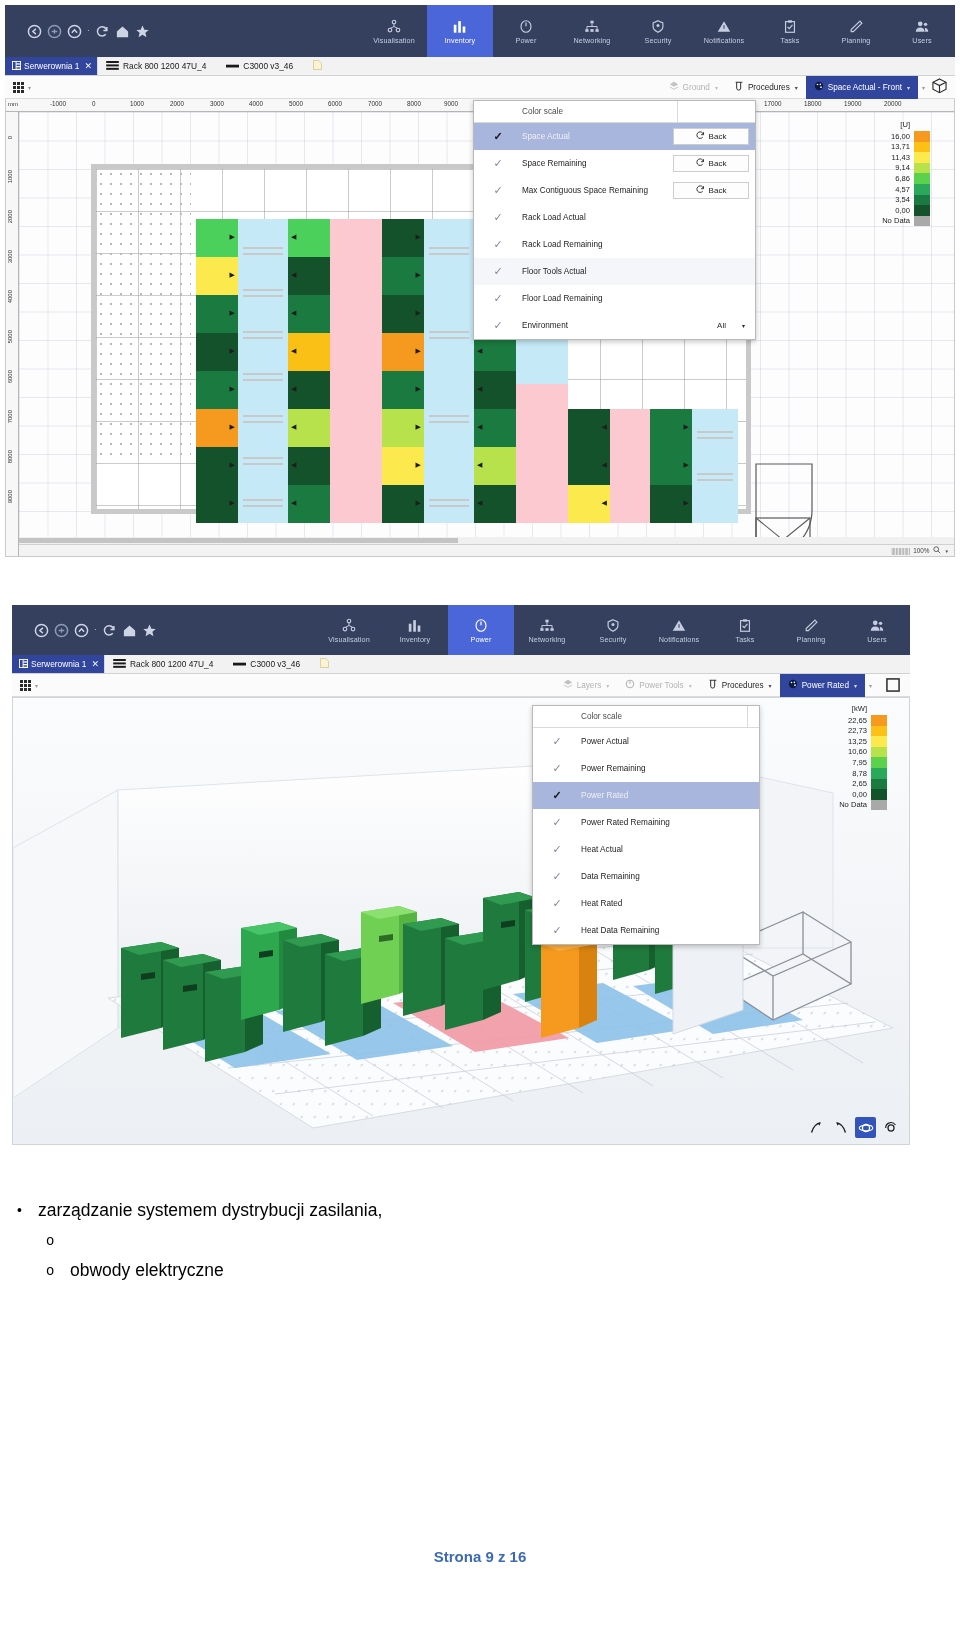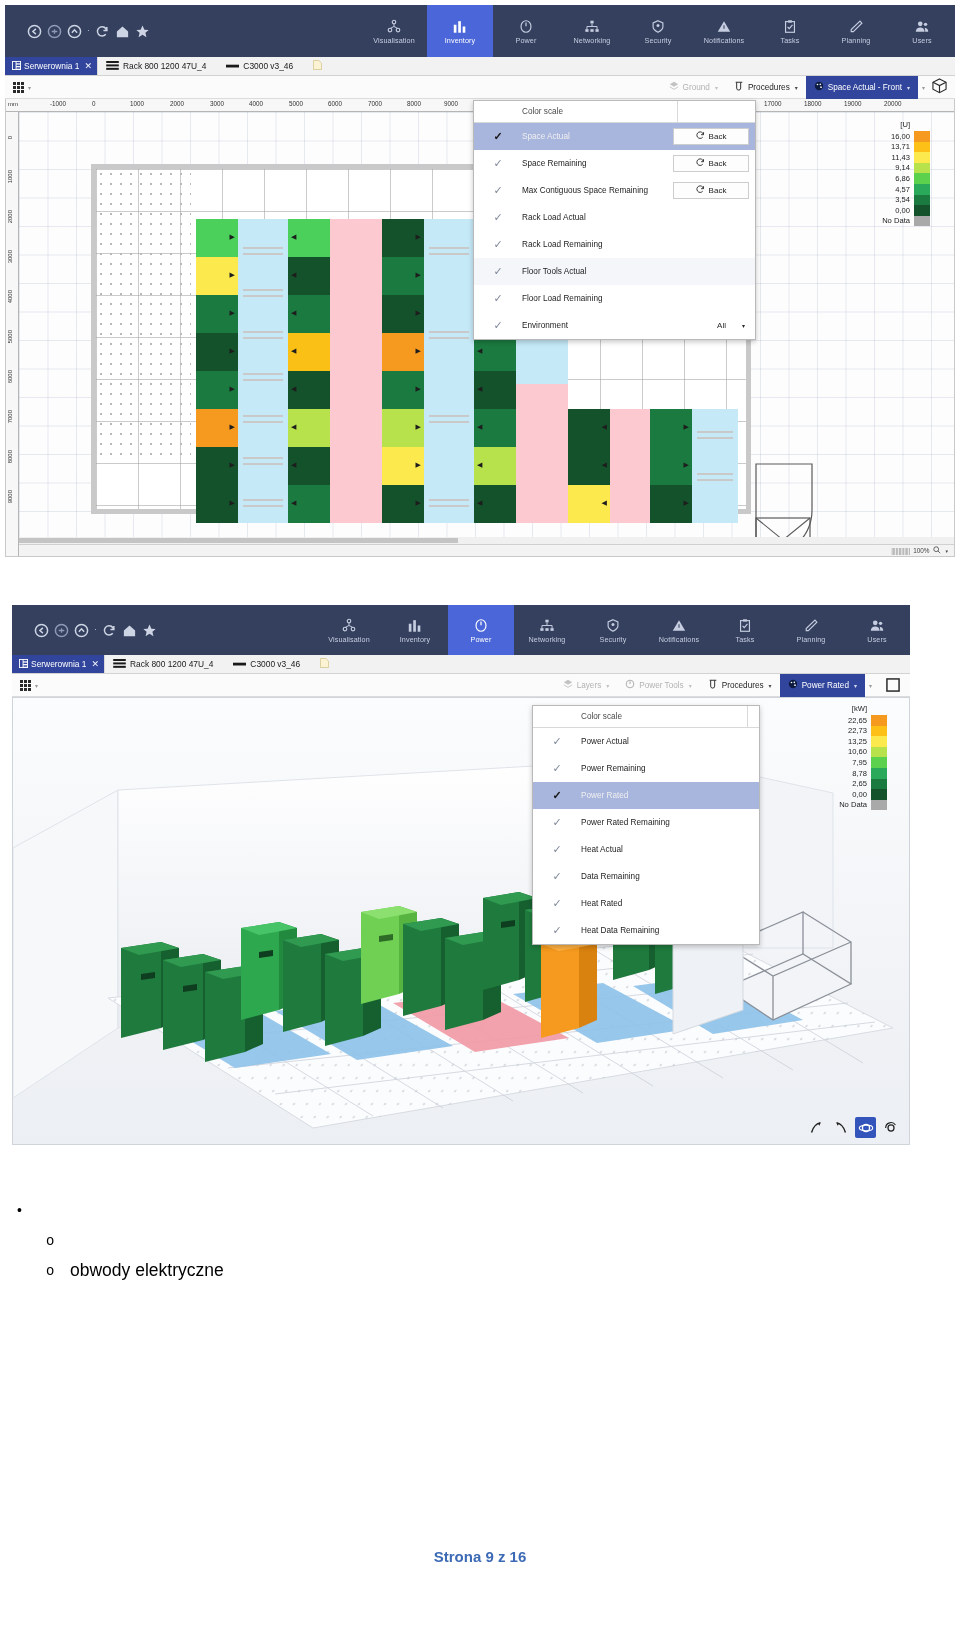--- a/index.html
+++ b/index.html
@@ -1200,20 +1200,21 @@
     <div class="mitem">
       <span class="chk">✓</span>
       <span class="lbl">Heat Data Remaining</span>
     </div>
   </div>
 </div>
 
 <div class="doctext" style="top:1195px;">
   <div class="bullet-l1">
     <span class="mk">•</span>
+    <span>zarządzanie systemem dystrybucji zasilania,</span>
   </div>
   <div class="bullet-l2">
     <span class="mk">o</span>
   </div>
   <div class="bullet-l2">
     <span class="mk">o</span>
     <span>obwody elektryczne</span>
   </div>
 </div>
 

